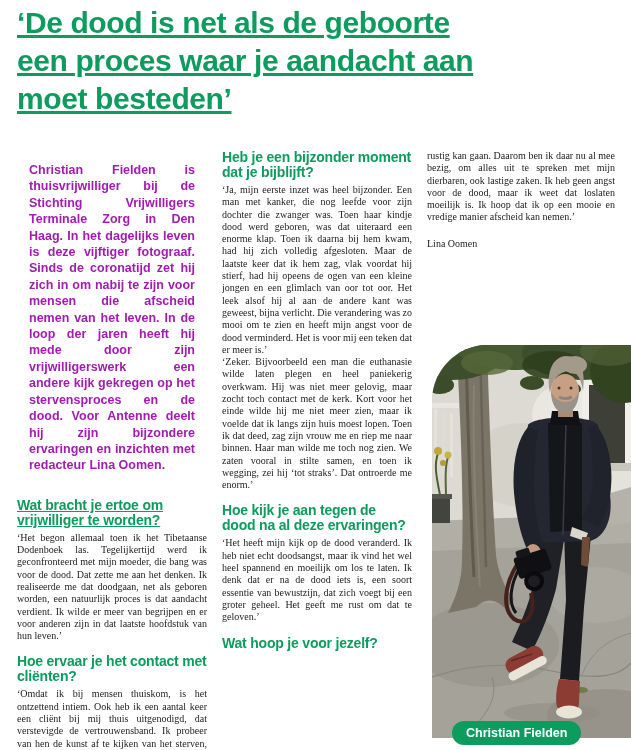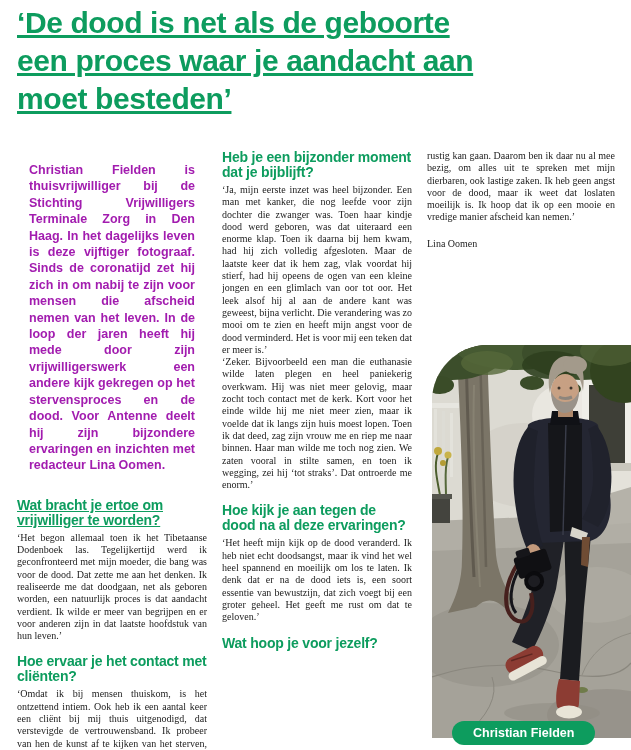--- a/index.html
+++ b/index.html
@@ -35,21 +35,21 @@
     margin:14px 0 0 0; font:10px/12.3px "Liberation Serif", serif; color:#222;
   }
   .photo{
     position:absolute; left:432px; top:345px; width:199px; height:393px;
     margin:0; border-top-left-radius:56px; overflow:hidden; background:#d8d6cf;
   }
   .caption-badge{
     position:absolute; left:452px; top:721px; z-index:5;
     background:var(--green); color:#fff;
     font:bold 12.5px/16px "Liberation Sans", sans-serif;
-    padding:4px 21px; border-radius:13px;
+    padding:4px 14px; border-radius:13px;
   }
 </style>
 </head>
 <body>
 
 <div class="page">
 
   <h1 class="title">‘De dood is net als de geboorte
 een proces waar je aandacht aan
 moet besteden’</h1>

